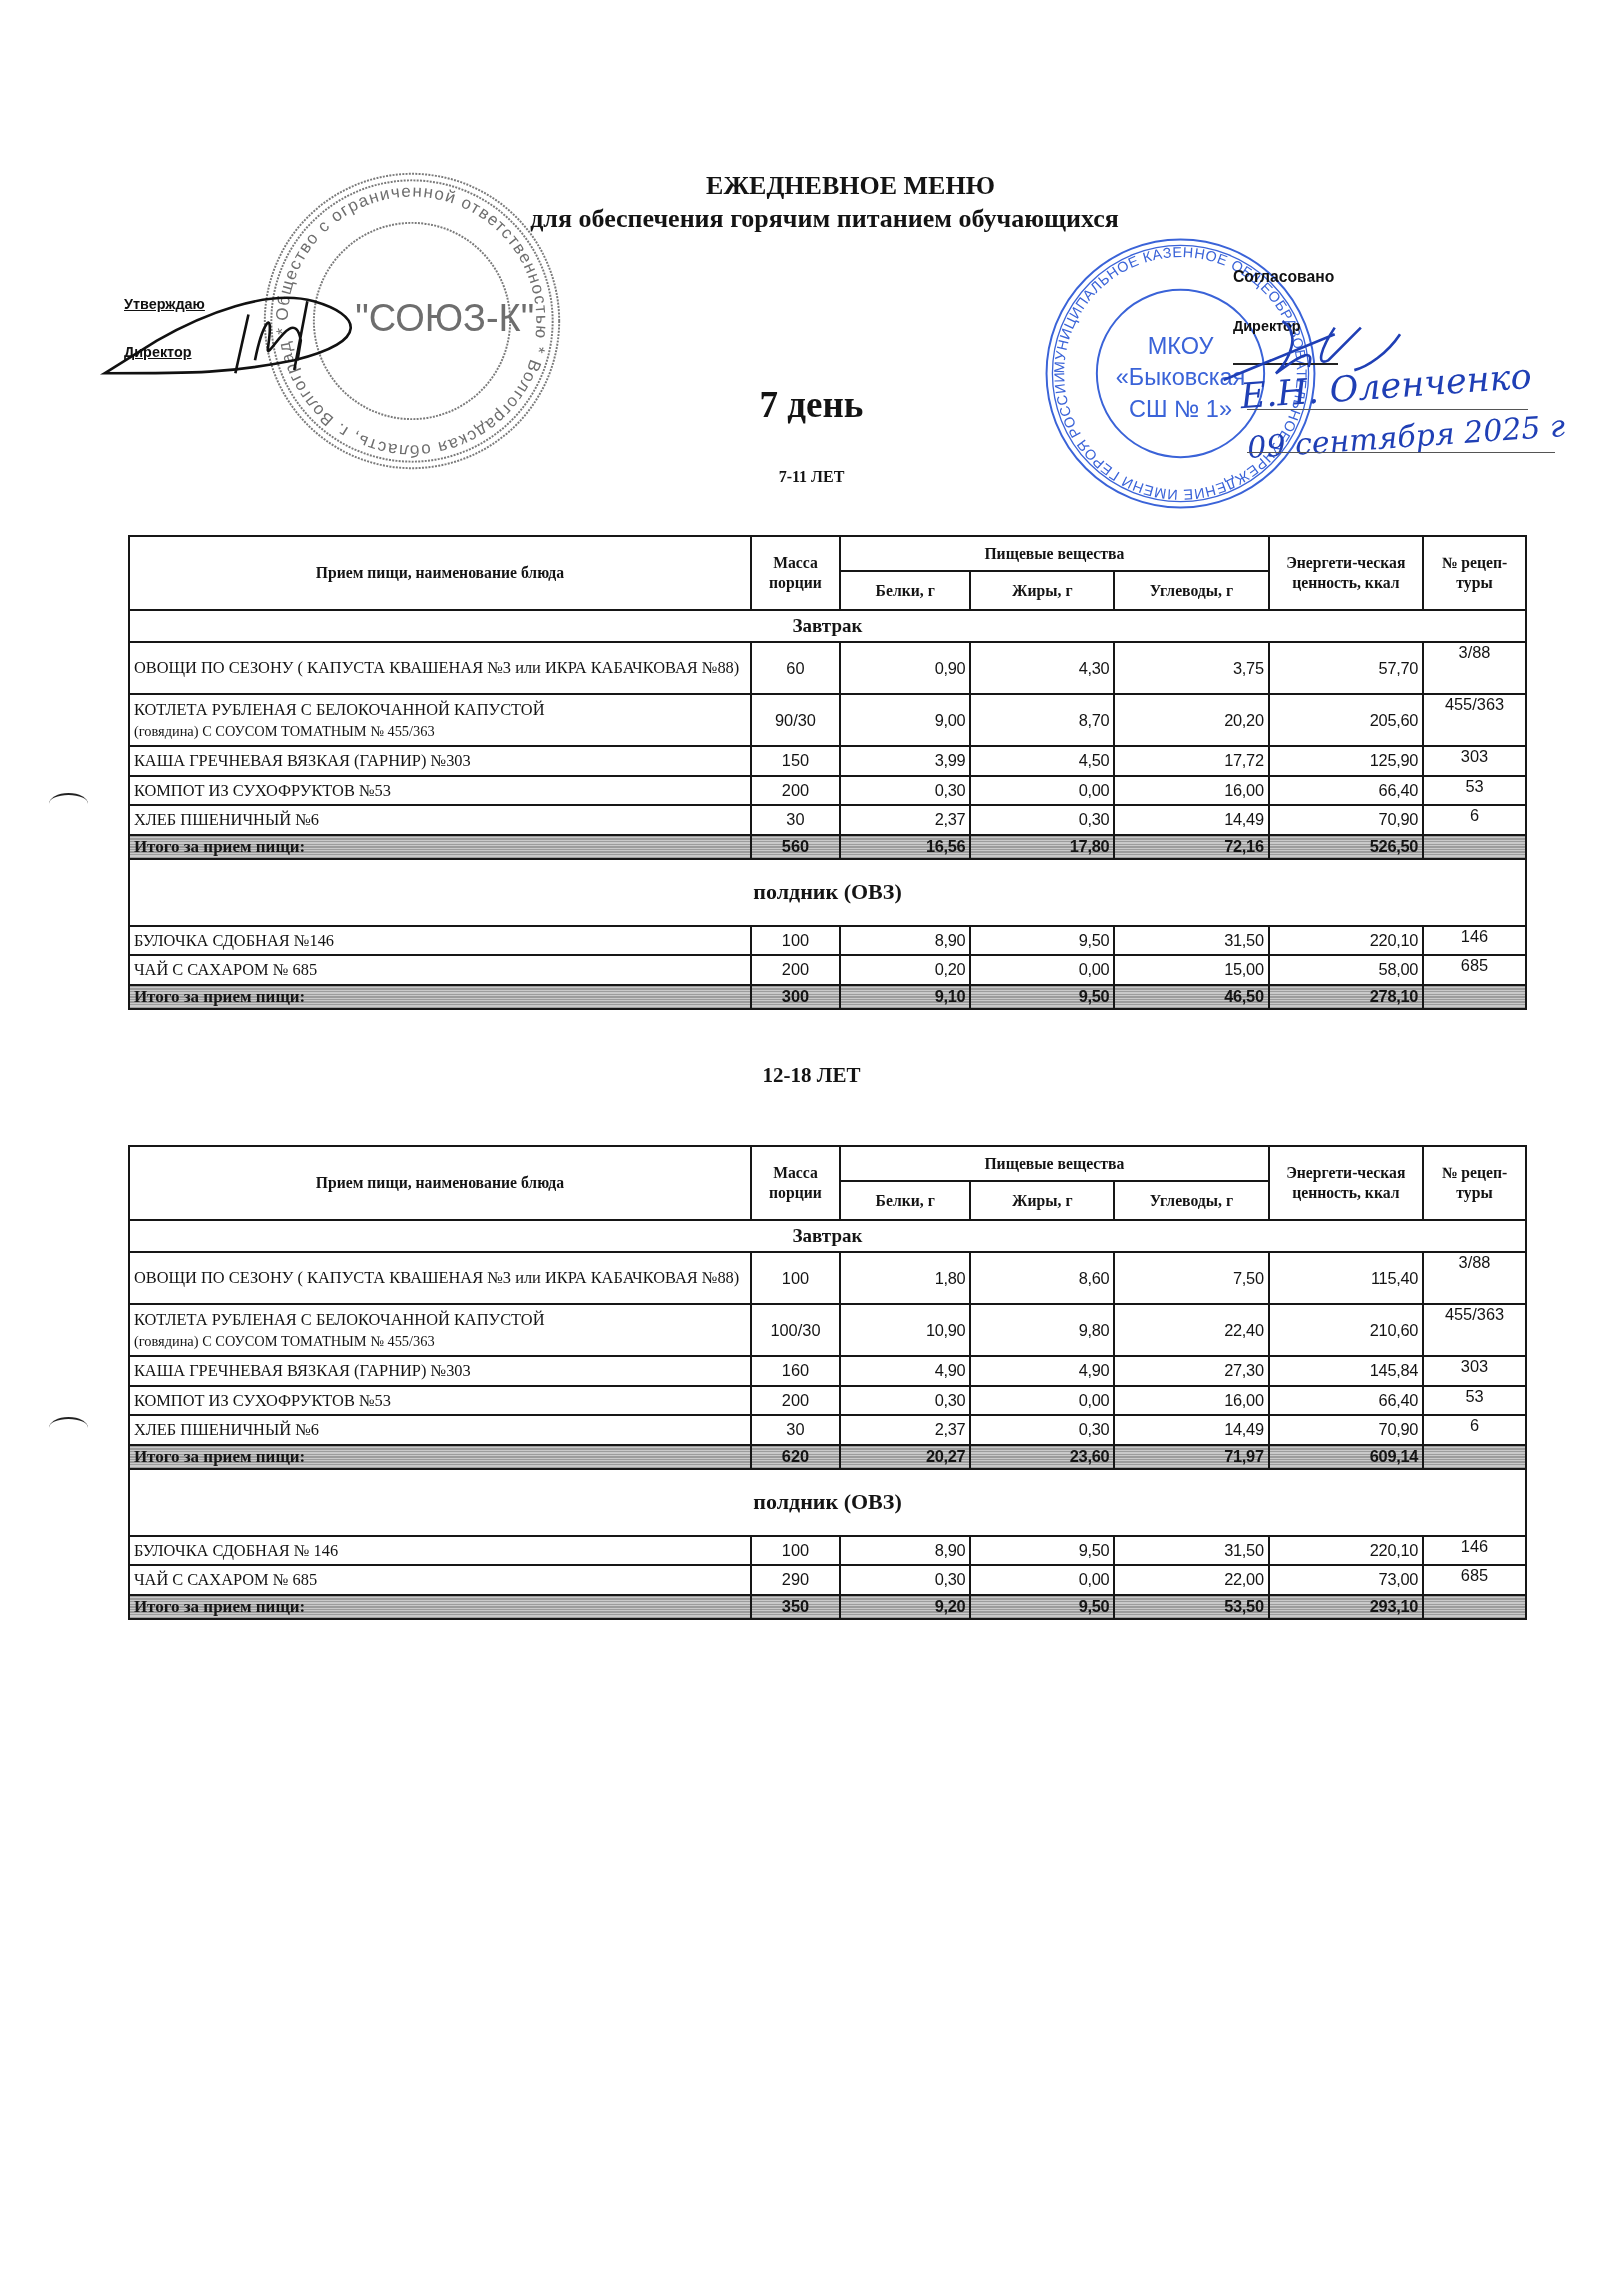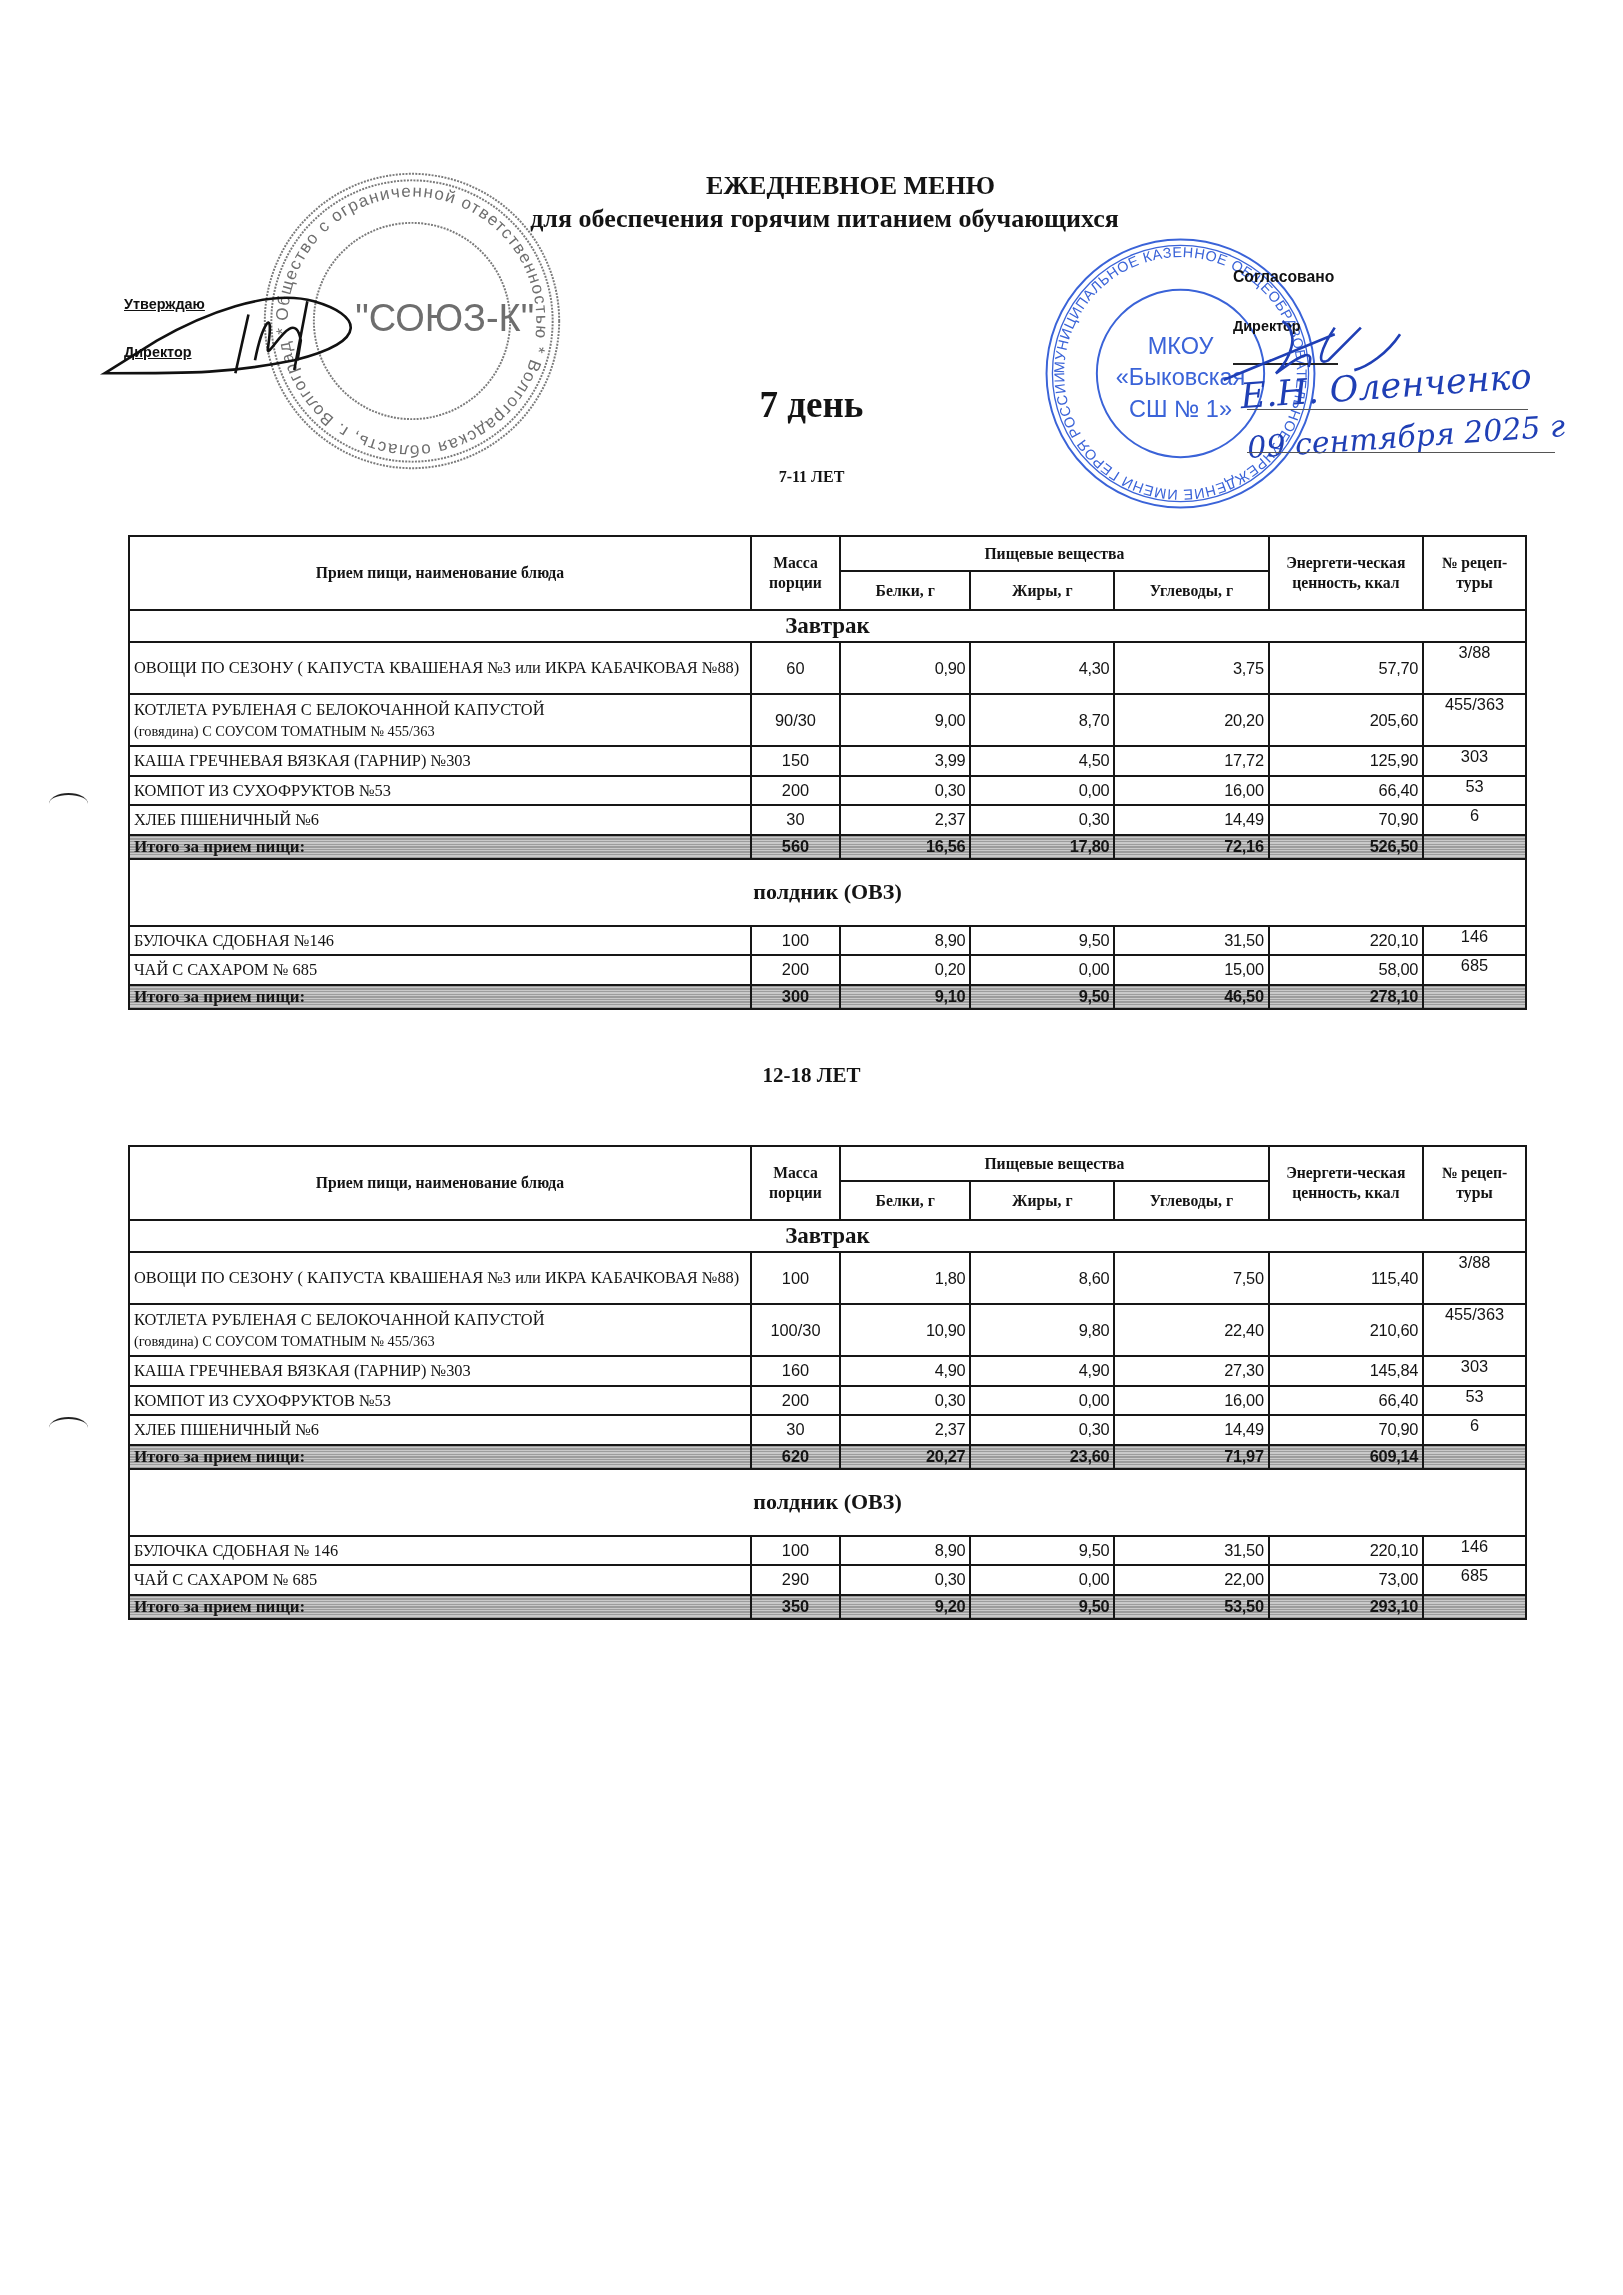--- a/index.html
+++ b/index.html
@@ -49,21 +49,21 @@
   .col-f { width: 137px; }
   .col-c { width: 147px; }
   .col-e { width: 147px; }
   .col-r { width: 98px; }
   td.name { text-align: left; font-family: "Liberation Serif", serif; font-size: 17px; line-height: 1.3; }
   td.name .small { font-size: 14.4px; }
   td.num { text-align: right; font-family: "Liberation Sans Narrow", "Liberation Sans", sans-serif; font-size: 16.4px; letter-spacing: -0.3px; }
   td.ctr { text-align: center; font-family: "Liberation Sans", sans-serif; font-size: 16.4px; margin-top: 46px; }
   td.rec { text-align: center; font-family: "Liberation Sans", sans-serif; font-size: 16.4px; vertical-align: top; padding-top: 3.9px; }
   tr.meal-row td { border-left: 2px solid #161616; border-right: 2px solid #161616; text-align: center;
-                   font-weight: bold; font-size: 23px; }
+                   font-weight: bold; font-size: 19px; }
   tr.meal-row.big td { font-size: 22px; height: 65px; }
   tr.total td { background: repeating-linear-gradient(0deg, #9c9c9c 0px, #9c9c9c 1.3px, #c9c9c9 1.3px, #c9c9c9 2.6px);
                 font-weight: bold; }
   tr.total td.name { font-family: "Liberation Serif", serif; font-size: 17px; }
   tr.r2 td { height: 50px; }
   tr.r1 td { height: 27.5px; }
   tr.rt td { height: 22px; }
 
   .t1 { top: 535px; }
   .t2 { top: 1145px; }

